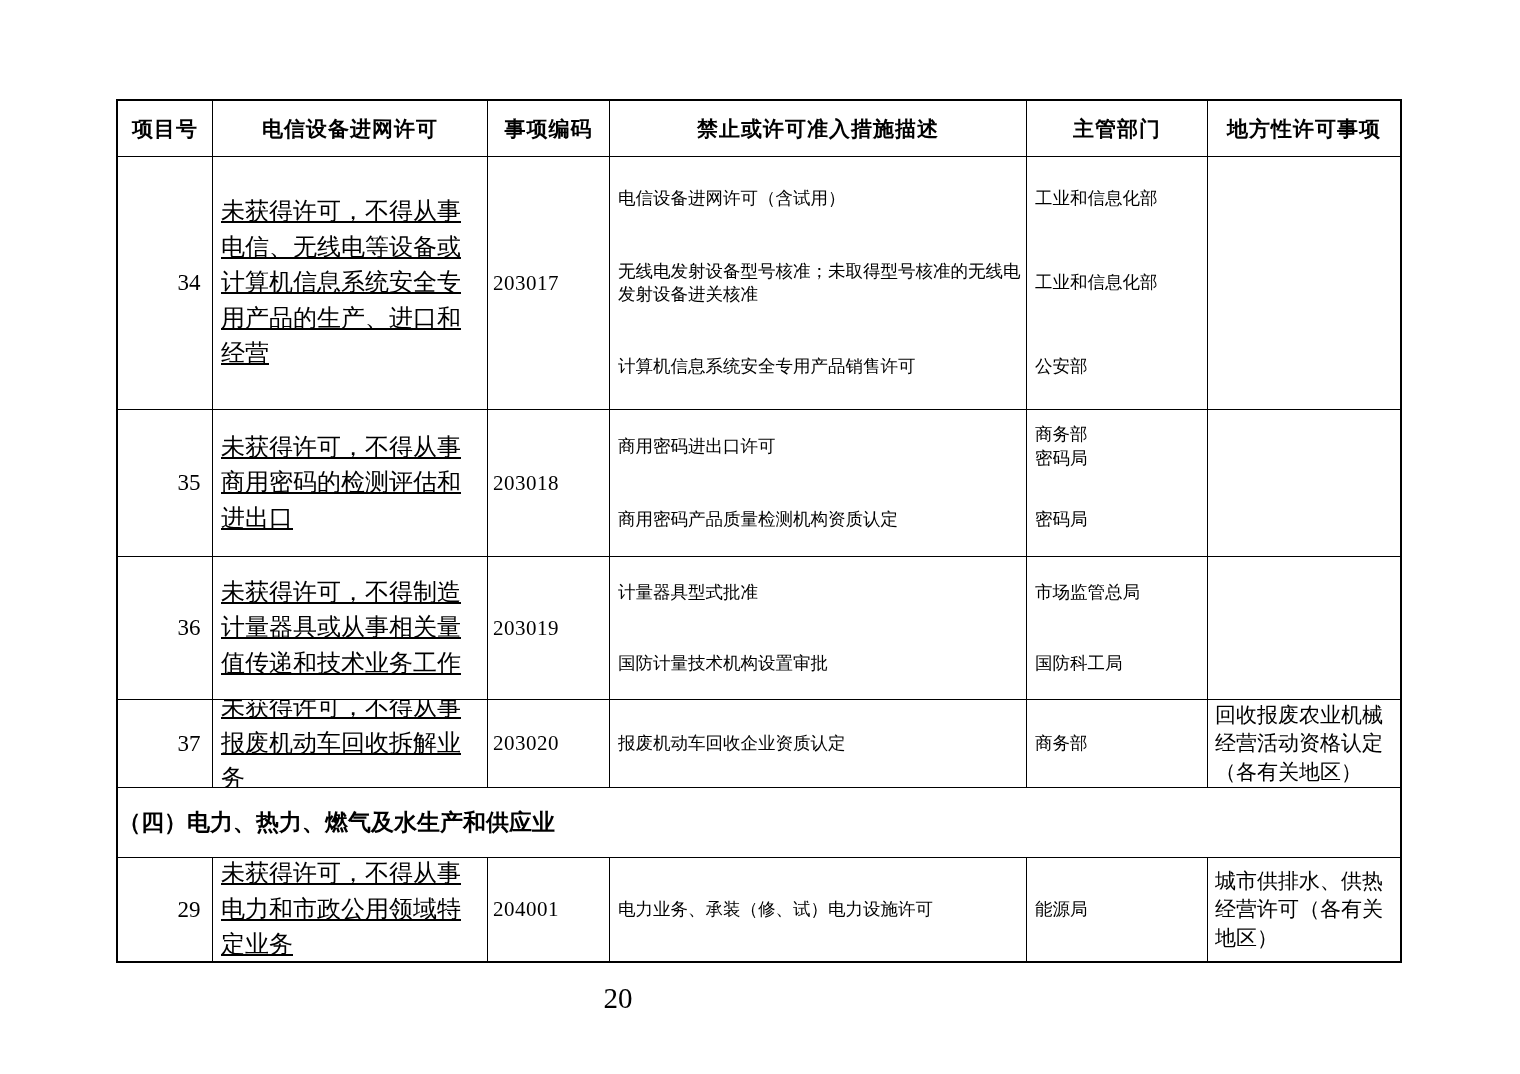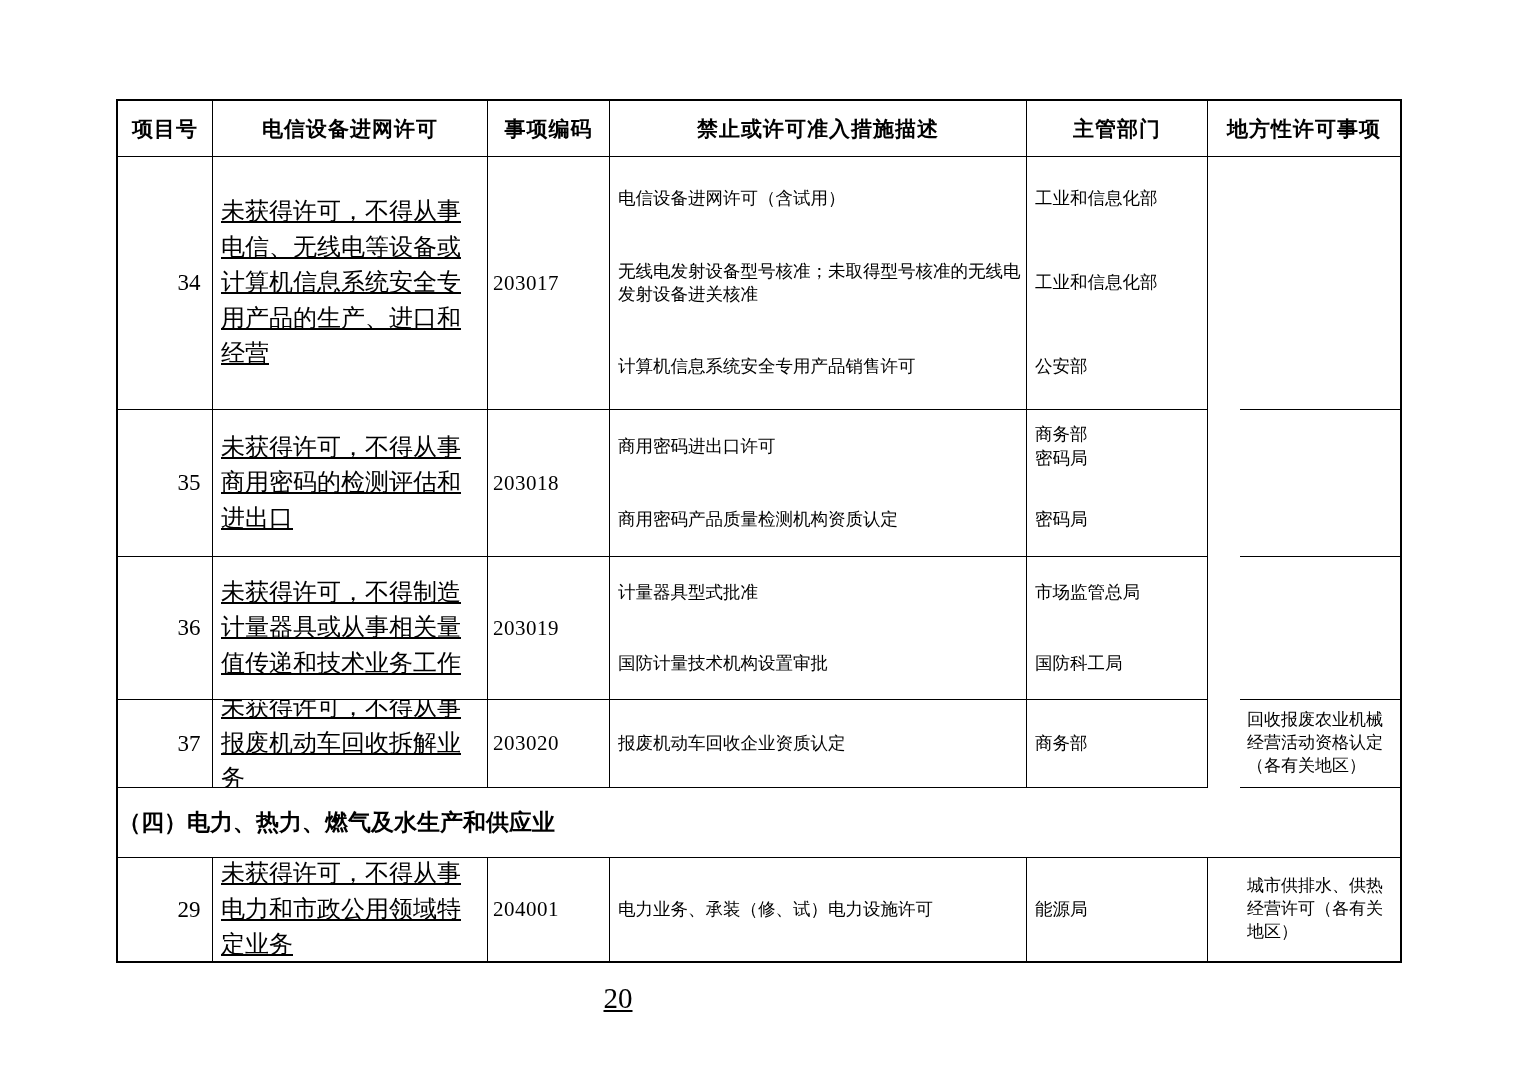--- a/index.html
+++ b/index.html
@@ -75,42 +75,40 @@
     padding: 0 4px 0 8px;
     font-size: 17.5px;
     line-height: 1.32;
     word-break: break-all;
     white-space: pre-line;
   }
   .local-cell {
     display: flex;
     align-items: center;
     padding: 0 4px 0 7px;
-    font-size: 17px;
+    font-size: 21px;
     line-height: 1.35;
     word-break: break-all;
-    margin-left: 32px;
   }
   .section-cell {
     grid-column: 1 / -1;
     display: flex;
     align-items: center;
     padding-left: 0;
     font-family: "Liberation Sans", "DejaVu Sans", sans-serif;
     font-weight: bold;
     font-size: 23px;
   }
   .page-num {
     position: absolute;
     top: 982px;
     left: 0;
     width: 1236px;
     text-align: center;
     font-size: 29px;
-    text-decoration: underline;
   }
 </style>
 </head>
 <body>
 
 <div class="tbl">
 
   <div class="cell hd">项目号</div>
   <div class="cell hd">电信设备进网许可</div>
   <div class="cell hd">事项编码</div>

